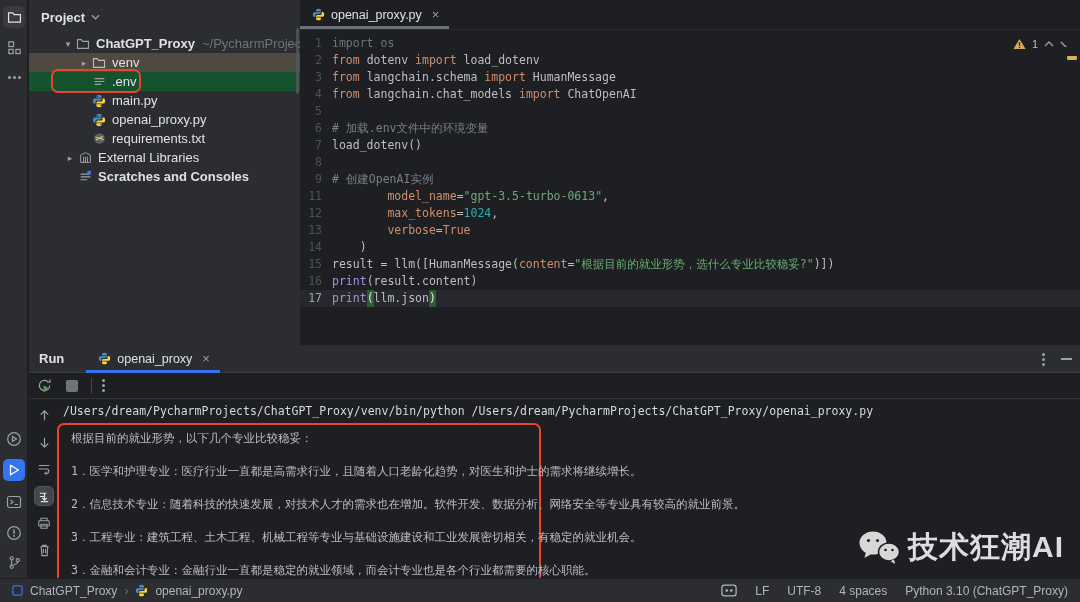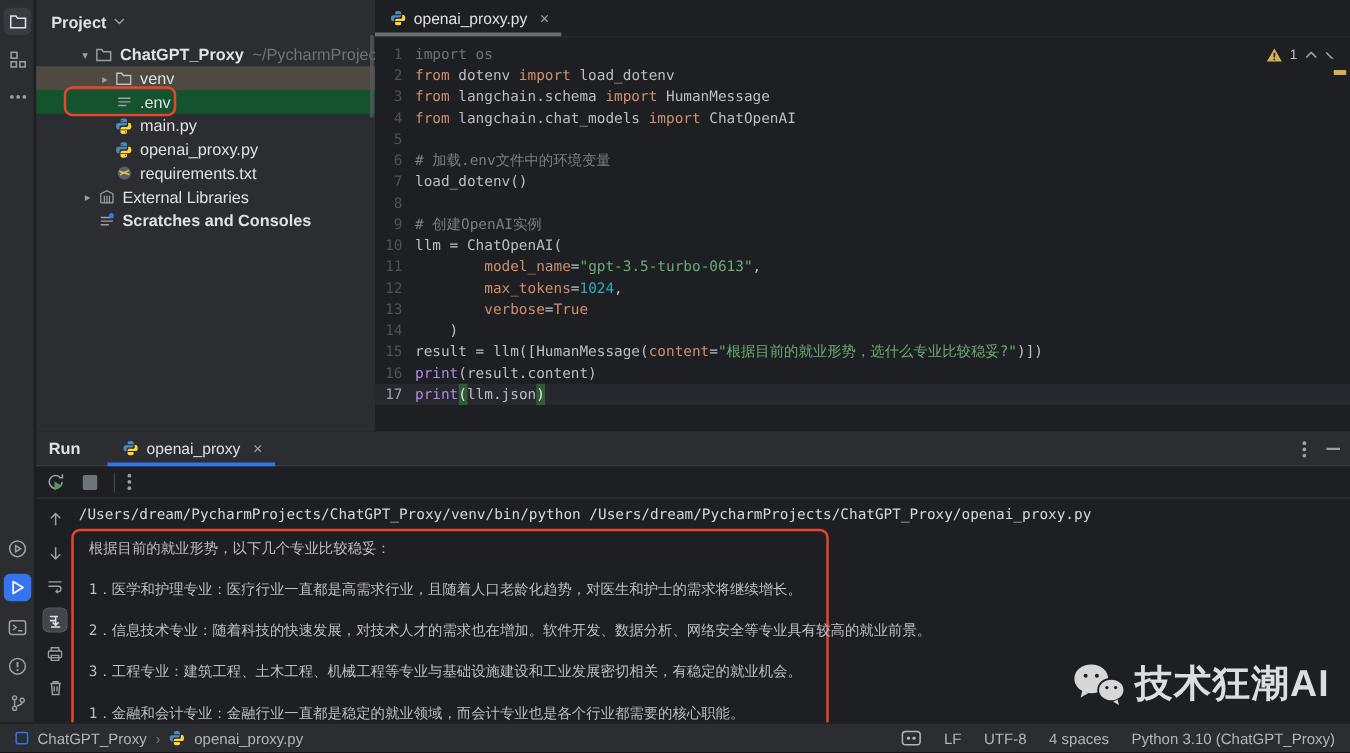--- a/index.html
+++ b/index.html
@@ -58,21 +58,21 @@
   .runtab{height:28px;}
   .run-right{position:absolute;right:8px;top:0;height:28px;display:flex;align-items:center;gap:16px;color:#9da0a8;}
   .run-toolbar{height:26px;border-bottom:1px solid #303236;display:flex;align-items:center;gap:10px;padding-left:6px;}
   .tb-divider{width:1px;height:16px;background:#43454a;}
   .console{position:absolute;left:0;top:55px;right:0;bottom:0;display:flex;}
   .console-icons{width:30px;display:flex;flex-direction:column;align-items:center;gap:9px;padding-top:6px;flex:none;}
   .cicon{width:18px;height:18px;display:flex;align-items:center;justify-content:center;color:#9da0a8;cursor:pointer;border-radius:4px;}
   .cicon.toggled{background:#43454a;outline:1px solid #55585e;}
   .console-content{flex:1;font-family:"DejaVu Sans Mono","Liberation Mono",monospace;font-size:11.5px;color:#bcbec4;padding-top:3px;}
   .cmd-line{color:#d5d8dd;line-height:17px;margin-left:4px;white-space:nowrap;}
-  .console-box{margin-top:3px;margin-left:-2px;width:606px;border:2px solid #e8452c;border-radius:7px;padding:5px 12px 6px 12px;}
+  .console-box{margin-top:3px;margin-left:-2px;width:484px;border:2px solid #e8452c;border-radius:7px;padding:5px 12px 6px 12px;}
   .console-box p{line-height:17px;margin-bottom:16px;white-space:nowrap;}
   .console-box p:last-child{margin-bottom:0;}
 
   
   .env-annot{position:absolute;left:51px;top:69px;width:90px;height:24px;border:2px solid #e8452c;border-radius:7px;pointer-events:none;z-index:5;}
 
   
   .watermark{position:absolute;right:16px;bottom:34px;display:flex;align-items:center;gap:8px;z-index:9;}
   .watermark .wm-text{font-size:30px;font-weight:bold;color:#dcdddf;letter-spacing:1px;}
 
@@ -274,21 +274,20 @@
     <div class="code">
         <div class="code-line"><span class="gut">1</span><span class="tk-g">import os</span></div>
         <div class="code-line"><span class="gut">2</span><span class="tk-k">from</span><span class="tk-d"> dotenv </span><span class="tk-k">import</span><span class="tk-d"> load_dotenv</span></div>
         <div class="code-line"><span class="gut">3</span><span class="tk-k">from</span><span class="tk-d"> langchain.schema </span><span class="tk-k">import</span><span class="tk-d"> HumanMessage</span></div>
         <div class="code-line"><span class="gut">4</span><span class="tk-k">from</span><span class="tk-d"> langchain.chat_models </span><span class="tk-k">import</span><span class="tk-d"> ChatOpenAI</span></div>
         <div class="code-line"><span class="gut">5</span></div>
         <div class="code-line"><span class="gut">6</span><span class="tk-c"># 加载.env文件中的环境变量</span></div>
         <div class="code-line"><span class="gut">7</span><span class="tk-d">load_dotenv()</span></div>
         <div class="code-line"><span class="gut">8</span></div>
         <div class="code-line"><span class="gut">9</span><span class="tk-c"># 创建OpenAI实例</span></div>
-        <div class="code-line"><span class="gut">10</span><span class="tk-d">llm = ChatOpenAI(</span></div>
         <div class="code-line"><span class="gut">11</span><span class="tk-d">        </span><span class="tk-k">model_name</span><span class="tk-d">=</span><span class="tk-s">"gpt-3.5-turbo-0613"</span><span class="tk-d">,</span></div>
         <div class="code-line"><span class="gut">12</span><span class="tk-d">        </span><span class="tk-k">max_tokens</span><span class="tk-d">=</span><span class="tk-n">1024</span><span class="tk-d">,</span></div>
         <div class="code-line"><span class="gut">13</span><span class="tk-d">        </span><span class="tk-k">verbose</span><span class="tk-d">=</span><span class="tk-k">True</span></div>
         <div class="code-line"><span class="gut">14</span><span class="tk-d">    )</span></div>
         <div class="code-line"><span class="gut">15</span><span class="tk-d">result = llm([HumanMessage(</span><span class="tk-k">content</span><span class="tk-d">=</span><span class="tk-s">"根据目前的就业形势，选什么专业比较稳妥?"</span><span class="tk-d">)])</span></div>
         <div class="code-line"><span class="gut">16</span><span class="tk-b">print</span><span class="tk-d">(result.content)</span></div>
         <div class="code-line caret"><span class="gut">17</span><span class="tk-b">print</span><span class="tk-ph">(</span><span class="tk-d">llm.json</span><span class="tk-ph">)</span></div>
       </div>
     <div class="scroll-warn"></div>
   </div>
@@ -375,21 +374,21 @@
             </svg>
         </span>
       </div>
       <div class="console-content">
         <div class="cmd-line">/Users/dream/PycharmProjects/ChatGPT_Proxy/venv/bin/python /Users/dream/PycharmProjects/ChatGPT_Proxy/openai_proxy.py</div>
         <div class="console-box" style="border-color: rgb(232, 69, 44);">
             <p>根据目前的就业形势，以下几个专业比较稳妥：</p>
             <p>1．医学和护理专业：医疗行业一直都是高需求行业，且随着人口老龄化趋势，对医生和护士的需求将继续增长。</p>
             <p>2．信息技术专业：随着科技的快速发展，对技术人才的需求也在增加。软件开发、数据分析、网络安全等专业具有较高的就业前景。</p>
             <p>3．工程专业：建筑工程、土木工程、机械工程等专业与基础设施建设和工业发展密切相关，有稳定的就业机会。</p>
-            <p>1．金融和会计专业：金融行业一直都是稳定的就业领域，而会计专业也是各个行业都需要的核心职能。</p>
+            <p>3．金融和会计专业：金融行业一直都是稳定的就业领域，而会计专业也是各个行业都需要的核心职能。</p>
           </div>
       </div>
     </div>
   </div>
 
   <div class="watermark">
     <svg width="42" height="36" viewBox="0 0 42 36">
       <ellipse cx="15" cy="13" rx="13.5" ry="11.5" fill="#d7d7d7"></ellipse>
       <path d="M8 22l-1.5 6 6-3.5z" fill="#d7d7d7"></path>
       <circle cx="10.5" cy="10.5" r="1.6" fill="#1e1f22"></circle>

